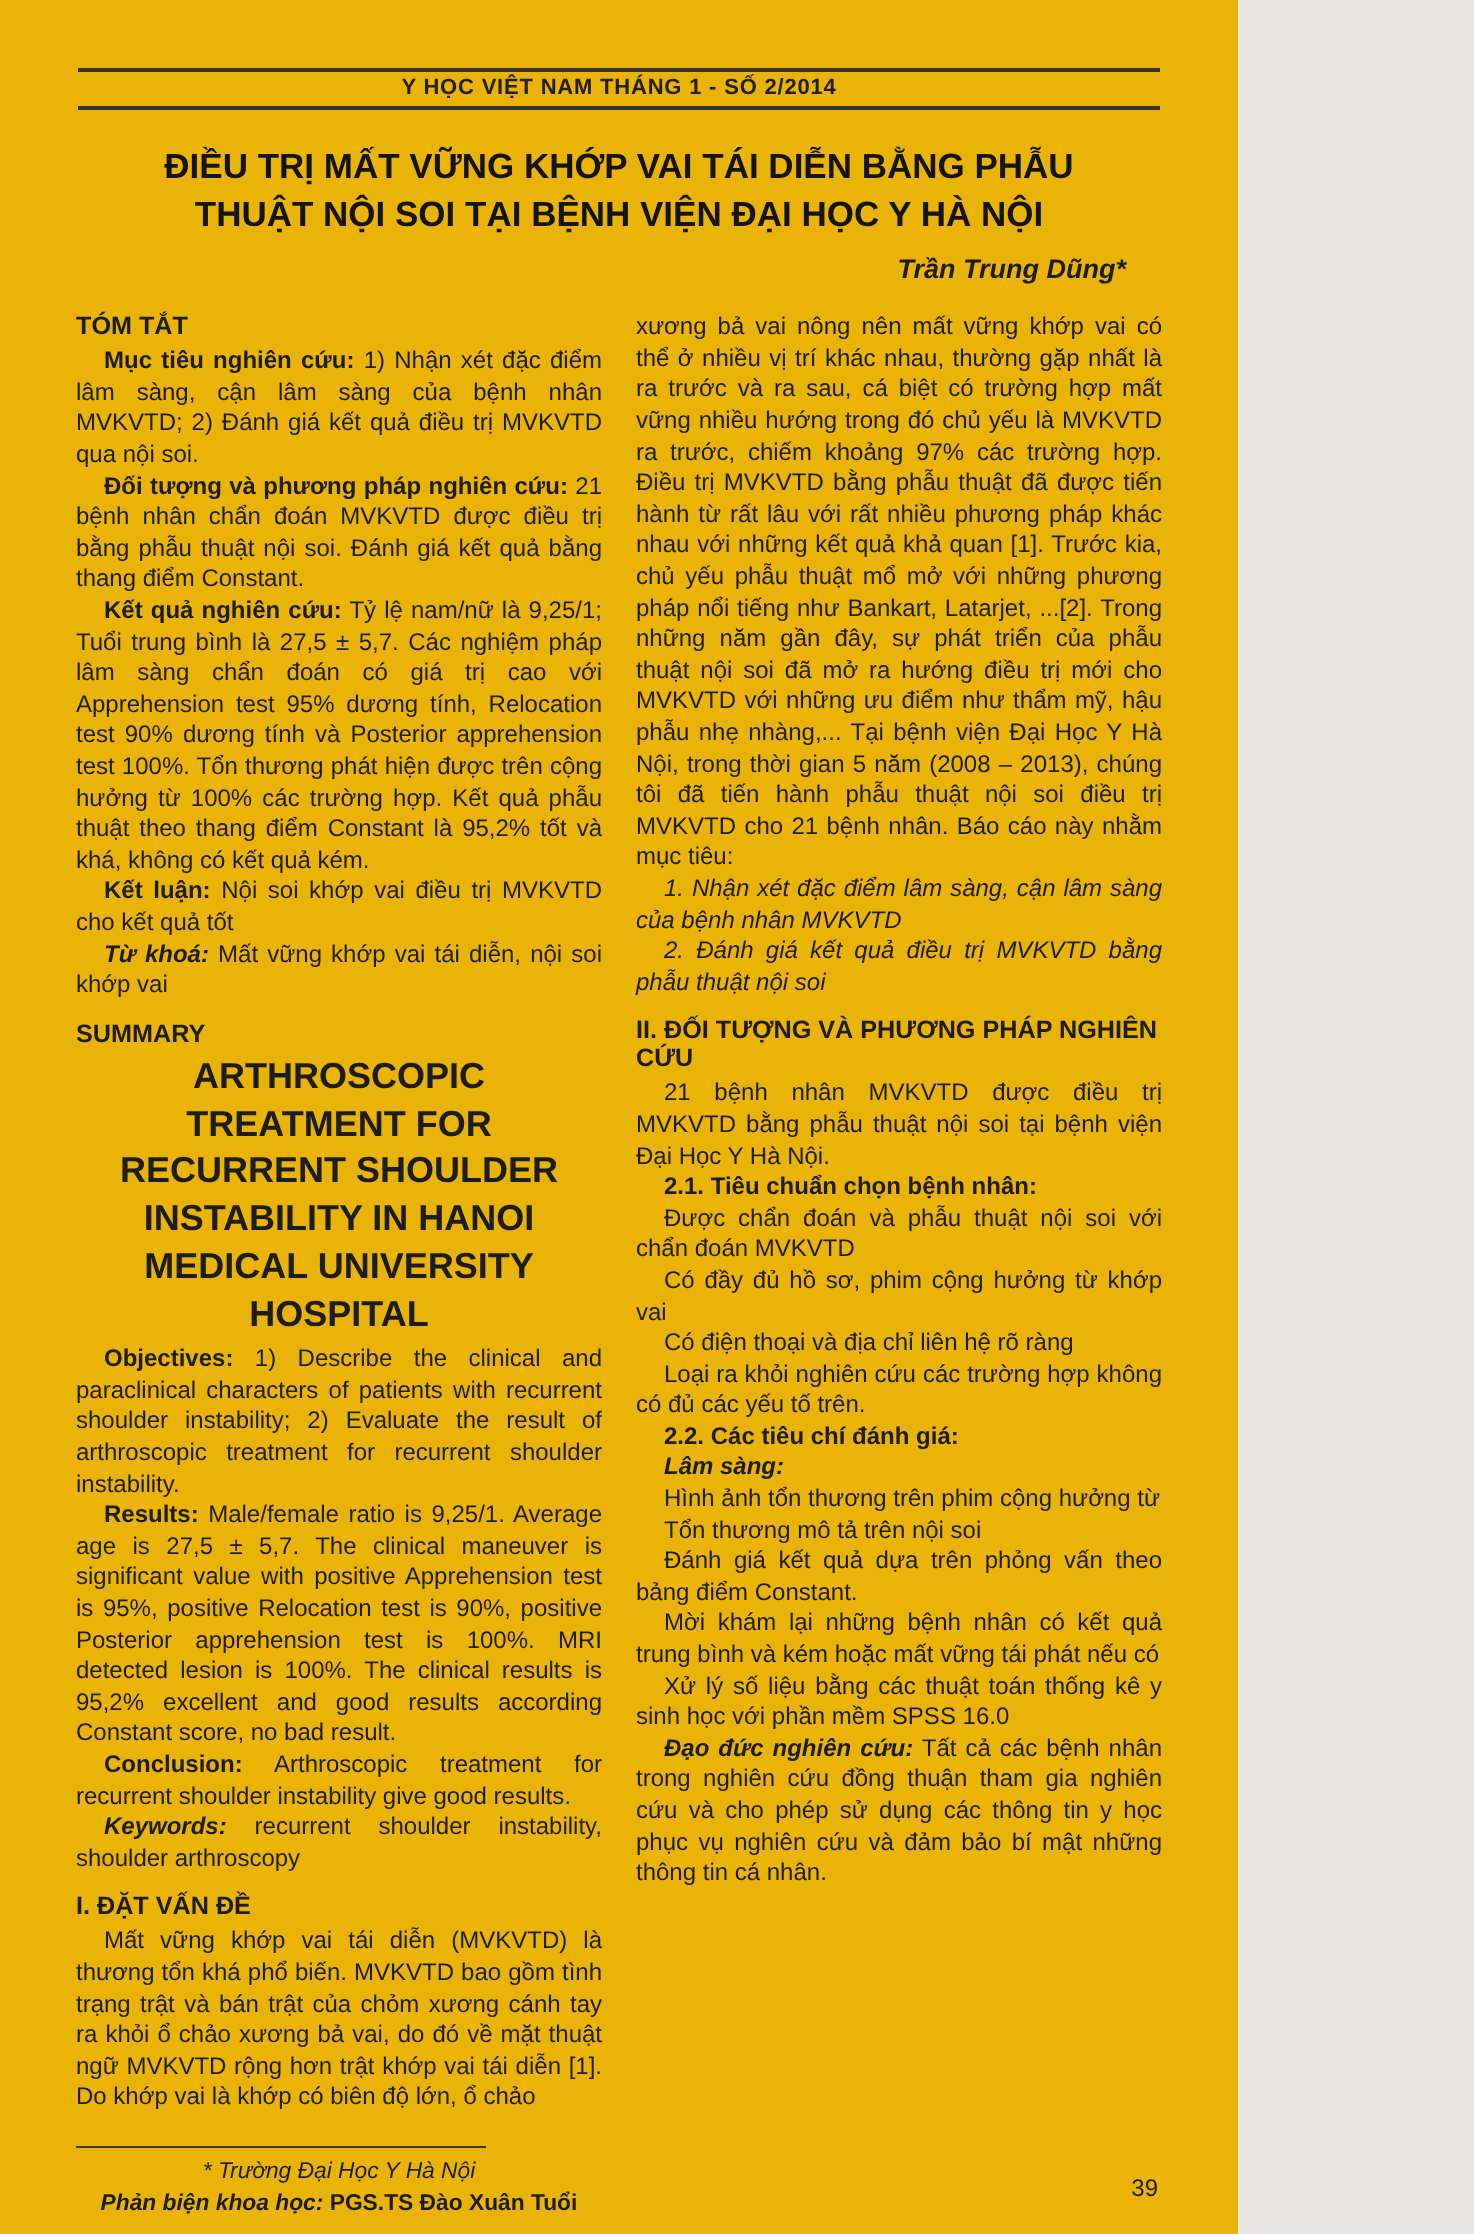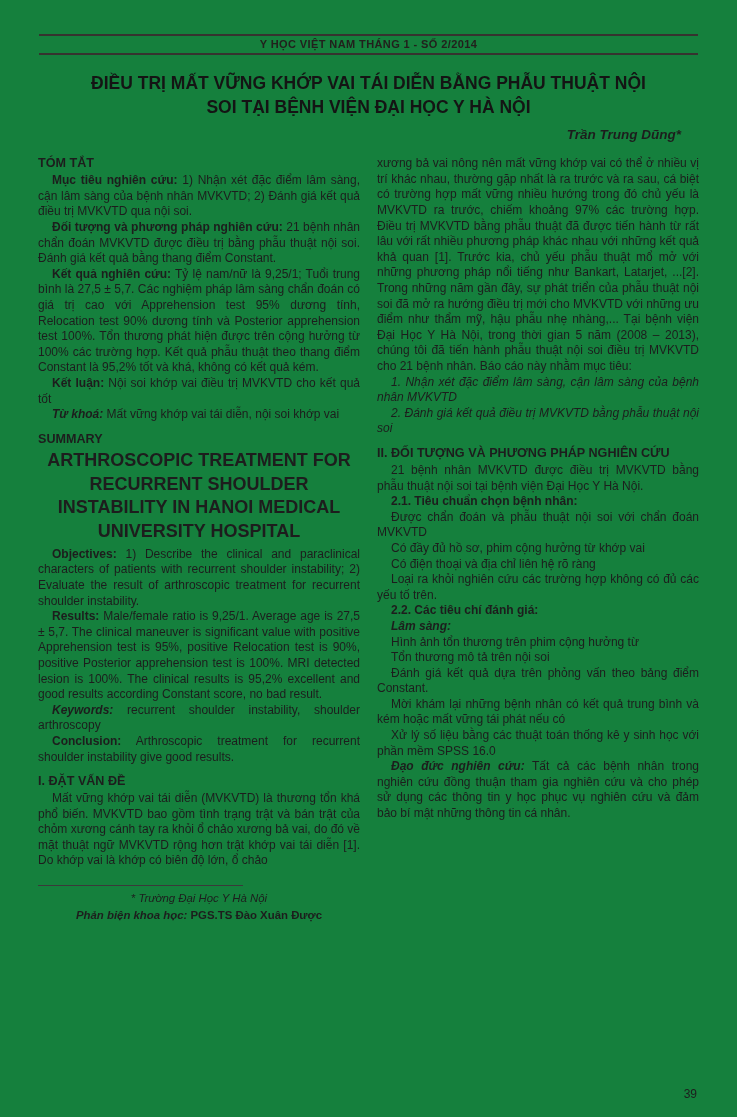--- a/index.html
+++ b/index.html
@@ -1,16 +1,16 @@
 <!DOCTYPE html>
 <html><head>
 <meta charset="utf-8">
 <style>
   html,body{margin:0;padding:0;background:#e9e7e3;}
-  .page{width:737px;height:1117px;background:#15803d;position:relative;box-sizing:border-box;
+  .page{width:619px;height:1117px;background:#eab308;position:relative;box-sizing:border-box;
         padding:34px 38px 0 38px;font-family:"Liberation Sans",sans-serif;color:#1d1d1d;overflow:hidden;}
   .running-header{border-top:2px solid #36332f;border-bottom:2px solid #36332f;text-align:center;
         padding:2px 0 3px;margin:0 1px;}
   .journal{font-size:11px;font-weight:bold;letter-spacing:.4px;color:#22201d;}
   .title{font-size:17.5px;font-weight:bold;text-align:center;line-height:1.38;margin:16px 42px 4px;color:#141414;}
   .author{text-align:right;font-weight:bold;font-style:italic;font-size:13.5px;margin:8px 18px 14px 0;}
   .columns{display:flex;gap:17px;text-align:justify;}
   .col{flex:1 1 0;min-width:0;}
   .sec{font-size:12.6px;font-weight:bold;margin:9px 0 3px;text-align:left;}
   .sec.first{margin-top:0;}
@@ -56,32 +56,32 @@
 
       <h2 class="sec">SUMMARY</h2>
 
       <div class="sum-title">ARTHROSCOPIC TREATMENT FOR RECURRENT SHOULDER INSTABILITY IN HANOI MEDICAL UNIVERSITY HOSPITAL</div>
 
       <p class="para indent"><span class="b">Objectives:</span><span> 1) Describe the clinical and paraclinical characters of patients with recurrent shoulder instability; 2) Evaluate the result of arthroscopic treatment for recurrent shoulder instability.</span></p>
 
 
       <p class="para indent"><span class="b">Results:</span><span> Male/female ratio is 9,25/1. Average age is 27,5 ± 5,7. The clinical maneuver is significant value with positive Apprehension test is 95%, positive Relocation test is 90%, positive Posterior apprehension test is 100%. MRI detected lesion is 100%. The clinical results is 95,2% excellent and good results according Constant score, no bad result.</span></p>
 
+      <p class="para indent"><span class="b">Conclusion:</span><span> Arthroscopic treatment for recurrent shoulder instability give good results.</span></p>
+
       <p class="para indent"><span class="bi">Keywords:</span><span> recurrent shoulder instability, shoulder arthroscopy</span></p>
-
-      <p class="para indent"><span class="b">Conclusion:</span><span> Arthroscopic treatment for recurrent shoulder instability give good results.</span></p>
 
       <h2 class="sec">I. ĐẶT VẤN ĐỀ</h2>
 
       <p class="para indent">Mất vững khớp vai tái diễn (MVKVTD) là thương tổn khá phổ biến. MVKVTD bao gồm tình trạng trật và bán trật của chỏm xương cánh tay ra khỏi ổ chảo xương bả vai, do đó về mặt thuật ngữ MVKVTD rộng hơn trật khớp vai tái diễn [1]. Do khớp vai là khớp có biên độ lớn, ổ chảo</p>
 
       <div class="footnote">
         <div class="fn-rule"></div>
         <p class="fn-line i">* Trường Đại Học Y Hà Nội</p>
-        <p class="fn-line"><span class="bi">Phản biện khoa học:</span><span class="b"> PGS.TS Đào Xuân Được</span></p>
+        <p class="fn-line"><span class="bi">Phản biện khoa học:</span><span class="b"> PGS.TS Đào Xuân Tuổi</span></p>
       </div>
 
     </div>
 
     <div class="col">
 
       <p class="para">xương bả vai nông nên mất vững khớp vai có thể ở nhiều vị trí khác nhau, thường gặp nhất là ra trước và ra sau, cá biệt có trường hợp mất vững nhiều hướng trong đó chủ yếu là MVKVTD ra trước, chiếm khoảng 97% các trường hợp. Điều trị MVKVTD bằng phẫu thuật đã được tiến hành từ rất lâu với rất nhiều phương pháp khác nhau với những kết quả khả quan [1]. Trước kia, chủ yếu phẫu thuật mổ mở với những phương pháp nổi tiếng như Bankart, Latarjet, ...[2]. Trong những năm gần đây, sự phát triển của phẫu thuật nội soi đã mở ra hướng điều trị mới cho MVKVTD với những ưu điểm như thẩm mỹ, hậu phẫu nhẹ nhàng,... Tại bệnh viện Đại Học Y Hà Nội, trong thời gian 5 năm (2008 – 2013), chúng tôi đã tiến hành phẫu thuật nội soi điều trị MVKVTD cho 21 bệnh nhân. Báo cáo này nhằm mục tiêu:</p>
 
       <p class="para indent i">1. Nhận xét đặc điểm lâm sàng, cận lâm sàng của bệnh nhân MVKVTD</p>
 

